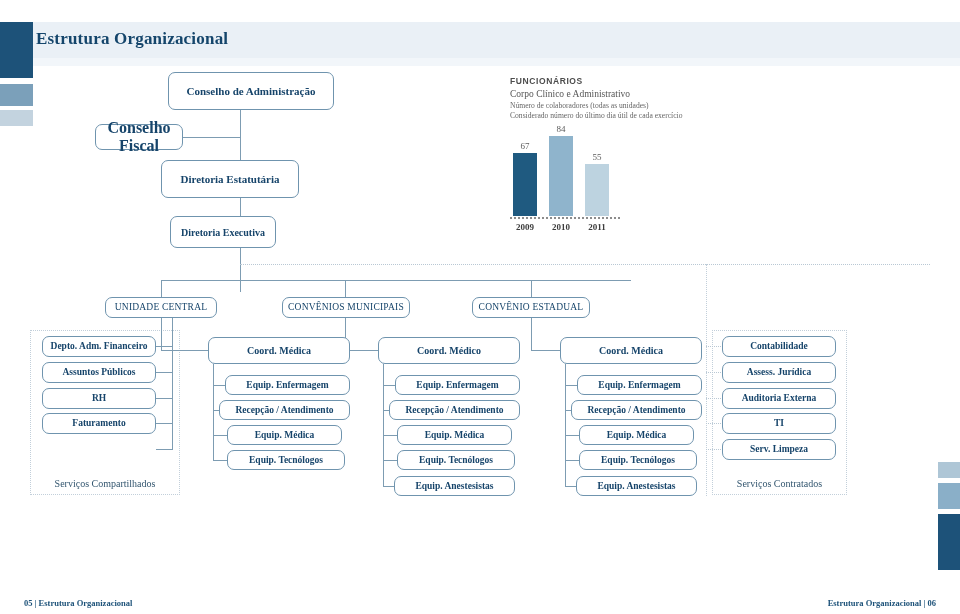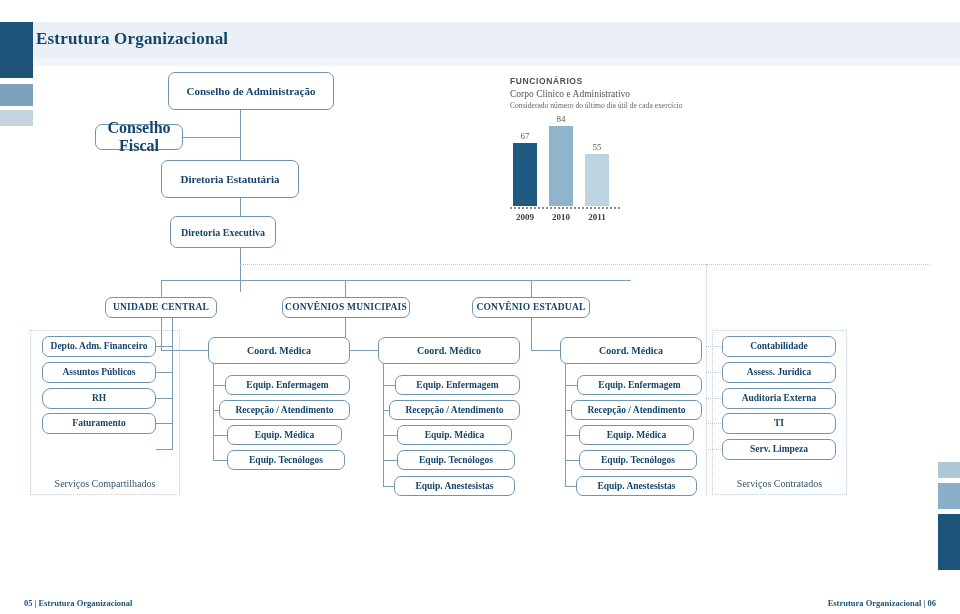--- a/index.html
+++ b/index.html
@@ -41,21 +41,21 @@
   .box{
     position:absolute;box-sizing:border-box;
     border:1px solid #6f94ae;border-radius:7px;background:#ffffff;
     color:#16446a;font-weight:bold;
     display:flex;align-items:center;justify-content:center;
     text-align:center;line-height:1.1;
     font-family:"Liberation Serif", serif;
     z-index:3;
   }
   .box.lvl1{font-size:11px;}
-  .box.unit{font-size:9.5px;letter-spacing:.2px;font-weight:bold;}
+  .box.unit{font-size:9.5px;letter-spacing:.2px;font-weight:normal;}
   .box.dept{font-size:9.5px;}
   .box.coord{font-size:10px;}
   .box.team{font-size:9.5px;}
 
   
   .ln{position:absolute;background:#7d9cb2;z-index:1;}
   .lnv{width:1px;}
   .lnh{height:1px;}
 
   
@@ -148,21 +148,21 @@
   <div class="ln lnv" style="left:531px;top:280px;height:17px;"></div>
 
   <div class="box unit" style="left:105px;top:297px;width:112px;height:21px;">UNIDADE CENTRAL</div>
   <div class="box unit" style="left:282px;top:297px;width:128px;height:21px;">CONVÊNIOS MUNICIPAIS</div>
   <div class="box unit" style="left:472px;top:297px;width:118px;height:21px;">CONVÊNIO ESTADUAL</div>
 
   <div class="dotbox" style="left:30px;top:330px;width:150px;height:165px;"></div>
 
   <div class="box dept" style="left:42px;top:336px;width:114px;height:21px;">Depto. Adm. Financeiro</div>
   <div class="box dept" style="left:42px;top:362px;width:114px;height:21px;">Assuntos Públicos</div>
-  <div class="box dept" style="left:42px;top:388px;width:114px;height:21px;border-radius:9px;">RH</div>
+  <div class="box dept" style="left:42px;top:388px;width:114px;height:21px;">RH</div>
   <div class="box dept" style="left:42px;top:413px;width:114px;height:21px;">Faturamento</div>
 
   <div class="ln lnv" style="left:172px;top:318px;height:132px;"></div>
   <div class="ln lnh" style="left:156px;top:346px;width:17px;"></div>
   <div class="ln lnh" style="left:156px;top:372px;width:17px;"></div>
   <div class="ln lnh" style="left:156px;top:398px;width:17px;"></div>
   <div class="ln lnh" style="left:156px;top:423px;width:17px;"></div>
   <div class="ln lnh" style="left:156px;top:449px;width:17px;"></div>
 
   <div class="group-label" style="left:30px;top:478px;width:150px;">Serviços Compartilhados</div>
@@ -227,20 +227,21 @@
   <div class="dotted-h" style="left:706px;top:423px;width:17px;"></div>
   <div class="dotted-h" style="left:706px;top:449px;width:17px;"></div>
 
   <div class="dotbox" style="left:706px;top:264px;width:0;height:232px;border-left:1px dotted #c2cfda;border-top:none;border-right:none;border-bottom:none;"></div>
 
   <div class="group-label" style="left:712px;top:478px;width:135px;">Serviços Contratados</div>
 
   <div class="chart-wrap">
     <div class="ch-title">FUNCIONÁRIOS</div>
     <div class="ch-sub1">Corpo Clínico e Administrativo</div>
+    <div class="ch-sub2">Número de colaboradores (todas as unidades)</div>
     <div class="ch-sub3">Considerado número do último dia útil de cada exercício</div>
 
     <div class="plot">
       <div class="barlabel" id="vl0" style="left: 3px; bottom: 65px;">67</div>
       <div class="barlabel" id="vl1" style="left: 39px; bottom: 82px;">84</div>
       <div class="barlabel" id="vl2" style="left: 75px; bottom: 54px;">55</div>
 
       <div class="bar" id="bar0" style="left: 3px; height: 63px; background: rgb(31, 90, 128);"></div>
       <div class="bar" id="bar1" style="left: 39px; height: 80px; background: rgb(143, 180, 204);"></div>
       <div class="bar" id="bar2" style="left: 75px; height: 52px; background: rgb(189, 211, 224);"></div>

